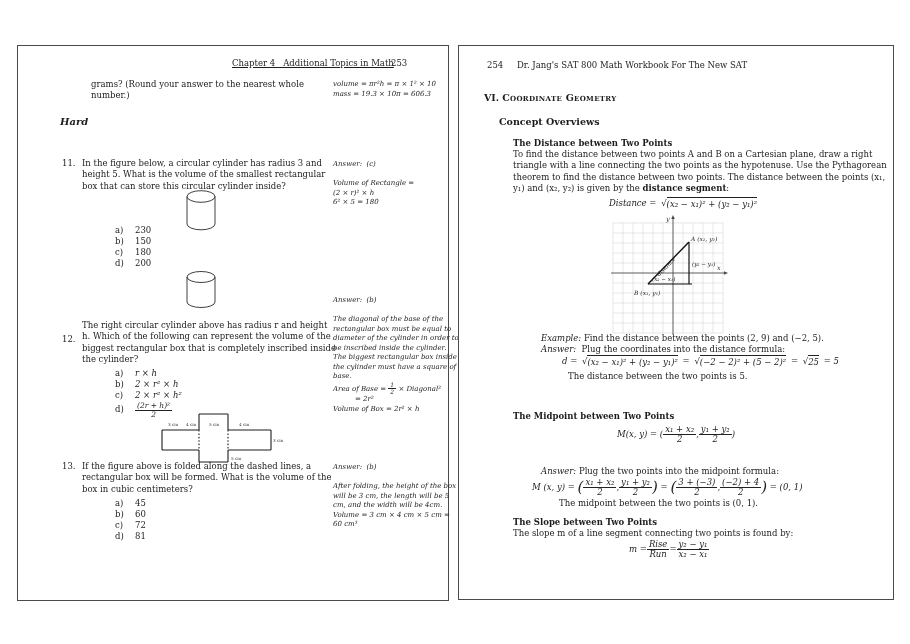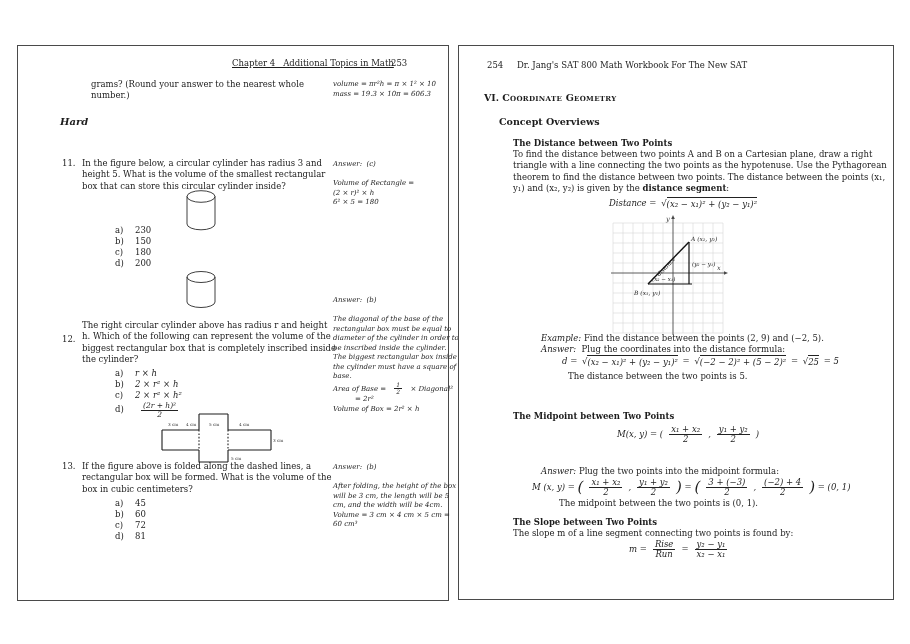--- a/index.html
+++ b/index.html
@@ -9,21 +9,21 @@
   .el{position:absolute;}
   .t{font-size:8.5px;line-height:11.3px;}
   .note{font-size:7px;line-height:9.5px;font-style:italic;color:#242424;}
   .b{font-weight:bold;}
   .i{font-style:italic;}
   .bi{font-weight:bold;font-style:italic;}
   .sc{font-variant:small-caps;letter-spacing:0.3px;}
   .pre{white-space:pre;}
   .opt-row{display:flex;gap:9px;height:11px;align-items:flex-start;}
   .opt-label{width:11px;}
-  .frac{display:inline-block;vertical-align:middle;text-align:center;line-height:1.05;margin:0 6px;}
+  .frac{display:inline-block;vertical-align:middle;text-align:center;line-height:1.05;margin:0 0;}
   .frac .num{display:block;border-bottom:0.8px solid #222;padding:0 2px;}
   .frac .den{display:block;}
   .rad{white-space:nowrap;margin:0 2px;}
   .radi{border-top:0.8px solid #222;padding-top:0.5px;}
   .fr{font-size:8.5px;font-style:italic;white-space:nowrap;}
   .bigp{font-size:15px;vertical-align:middle;font-weight:400;}
   svg text{font-family:"DejaVu Serif", serif;}
 </style>
 </head>
 <body>

